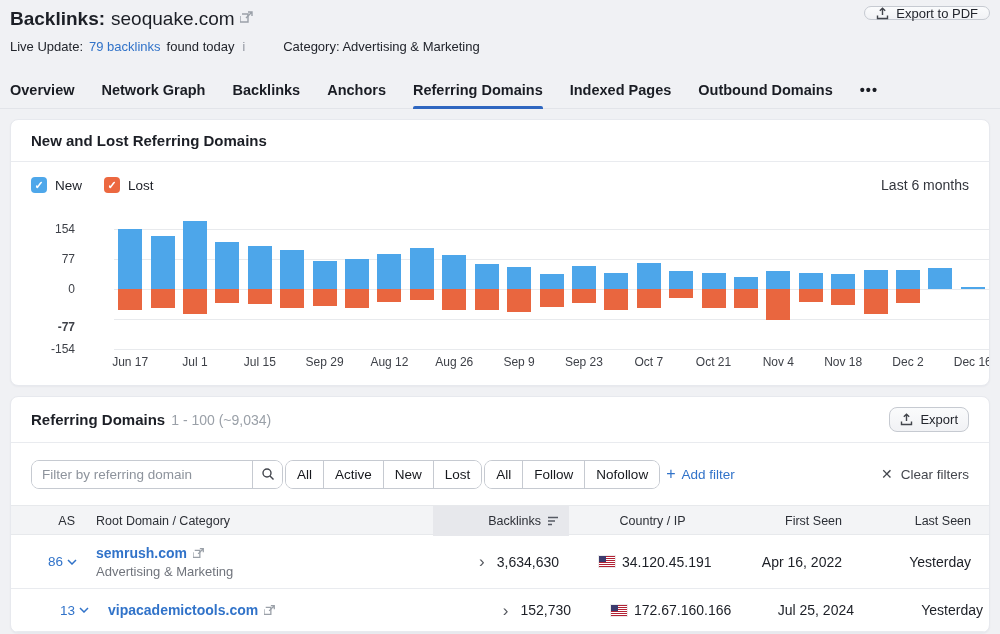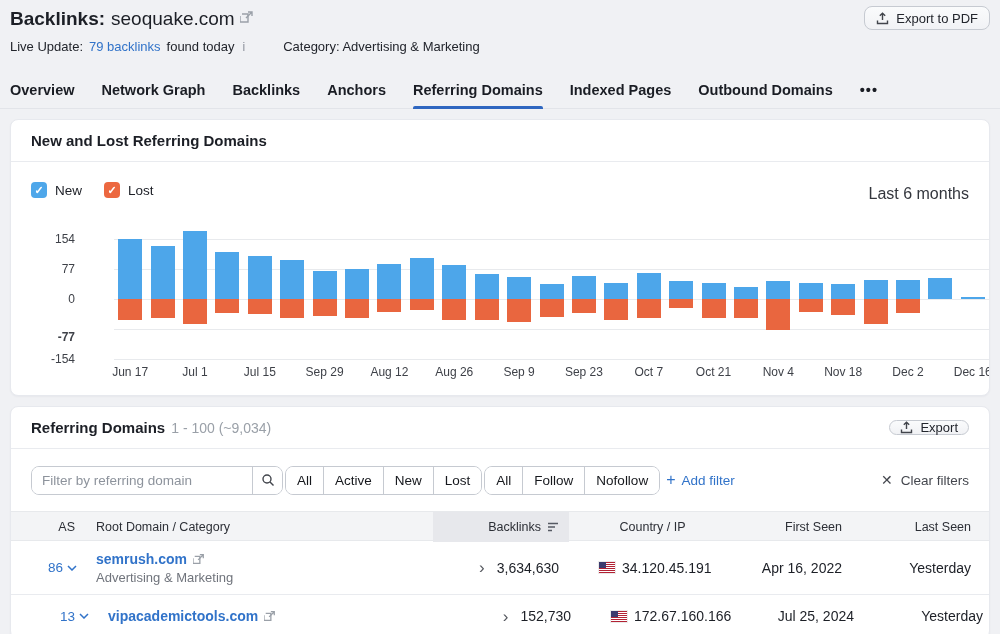--- a/index.html
+++ b/index.html
@@ -8,21 +8,21 @@
 
   
   .page-head { padding:6px 10px 0 10px; position:relative; }
   .title-row { display:flex; align-items:flex-start; justify-content:space-between; }
   .page-title { font-size:19px; line-height:24px; }
   .page-title .bold { font-weight:700; }
   .page-title .domain { font-weight:400; margin-left:6px; }
   .ext-ico { display:inline-block; vertical-align:1px; margin-left:5px; }
   .btn { display:inline-flex; align-items:center; gap:7px; background:linear-gradient(#fafbfc,#f1f2f5);
          border:1px solid #c6cad1; border-radius:8px; font-size:13px; color:#23262d; cursor:pointer; }
-  .btn-pdf { height:24px; padding:0 11px; }
+  .btn-pdf { height:14px; padding:0 11px; }
   .sub-row { display:flex; align-items:center; gap:6px; margin-top:8px; font-size:13px; color:#22252c; }
   .link { color:#3173c9; text-decoration:none; }
   .info-i { color:#8d939c; font-size:12px; font-style:normal; margin-left:2px; }
   .cat { margin-left:32px; }
 
   
   .tabbar { display:flex; gap:27px; padding:0 10px; margin-top:20px; border-bottom:1px solid #e2e4e9; }
   .tab { font-size:14.5px; font-weight:700; color:#1a1d24; padding:8px 0 10px; cursor:pointer; position:relative; white-space:nowrap; }
   .tab.active::after { content:""; position:absolute; left:0; right:0; bottom:-1px; height:3px; background:#2e66c0; border-radius:2px 2px 0 0; }
   .tab.more { letter-spacing:1px; }
@@ -36,36 +36,36 @@
   #chart-card { margin-top:10px; }
 
   
   .legend-row { display:flex; align-items:center; padding:15px 20px 4px 20px; }
   .legend-item { display:flex; align-items:center; gap:8px; margin-right:22px; cursor:pointer; }
   .chk { width:16px; height:16px; border-radius:4px; color:#fff; font-size:11px; font-weight:700;
          display:flex; align-items:center; justify-content:center; }
   .chk.new { background:#4ea7ea; }
   .chk.lost { background:#ec6840; }
   .legend-label { font-size:13.5px; }
-  .range-label { margin-left:auto; font-size:16px; color:#33363d;margin-top:8px; }
+  .range-label { margin-left:auto; font-size:14px; color:#33363d; }
 
   
   .chart-wrap { display:flex; padding:6px 0 14px 10px;justify-content:space-between; }
   .y-gutter { width:62px; position:relative; height:146px; flex:none; }
   .y-tick { position:absolute; right:8px; transform:translateY(-50%); font-size:12px; color:#3e4148; }
   .plot { position:relative; width:875px; height:168px; flex:none; }
   .gridline { position:absolute; left:0; width:875px; height:1px; background:#e8eaed; }
   .bar { position:absolute; width:24px; }
   .bar.new { background:#4da6ea; }
   .bar.lost { background:#e9663f; }
   .x-label { position:absolute; top:152px; transform:translateX(-50%); font-size:12px; color:#3e4148; white-space:nowrap; }
 
   
   #table-card { margin-top:10px; }
-  .btn-export { height:15px; padding:0 10px; }
+  .btn-export { height:25px; padding:0 10px; }
   .up-ico { display:block; }
 
   .filter-row { display:flex; align-items:center; padding:0 20px; height:62px; gap:2px; }
   .filter-input-group { display:flex; align-items:stretch; width:252px; height:29px; border:1px solid #c6cad1; border-radius:8px; background:#fff; overflow:hidden; }
   .filter-input-group input { flex:1; border:0; outline:none; padding:0 10px; font-size:13.5px; font-family:inherit; color:#1c1f26; }
   .filter-input-group input::placeholder { color:#8d939c; }
   .search-btn { width:30px; border-left:1px solid #c6cad1; display:flex; align-items:center; justify-content:center; background:#fff; cursor:pointer; }
   .seg { display:flex; height:29px; border:1px solid #c6cad1; border-radius:8px; overflow:hidden; background:#fff; }
   .seg button { border:0; background:#fff; font-family:inherit; font-size:13.5px; color:#16181d; padding:0 11px; cursor:pointer; }
   .seg button + button { border-left:1px solid #c6cad1; }

